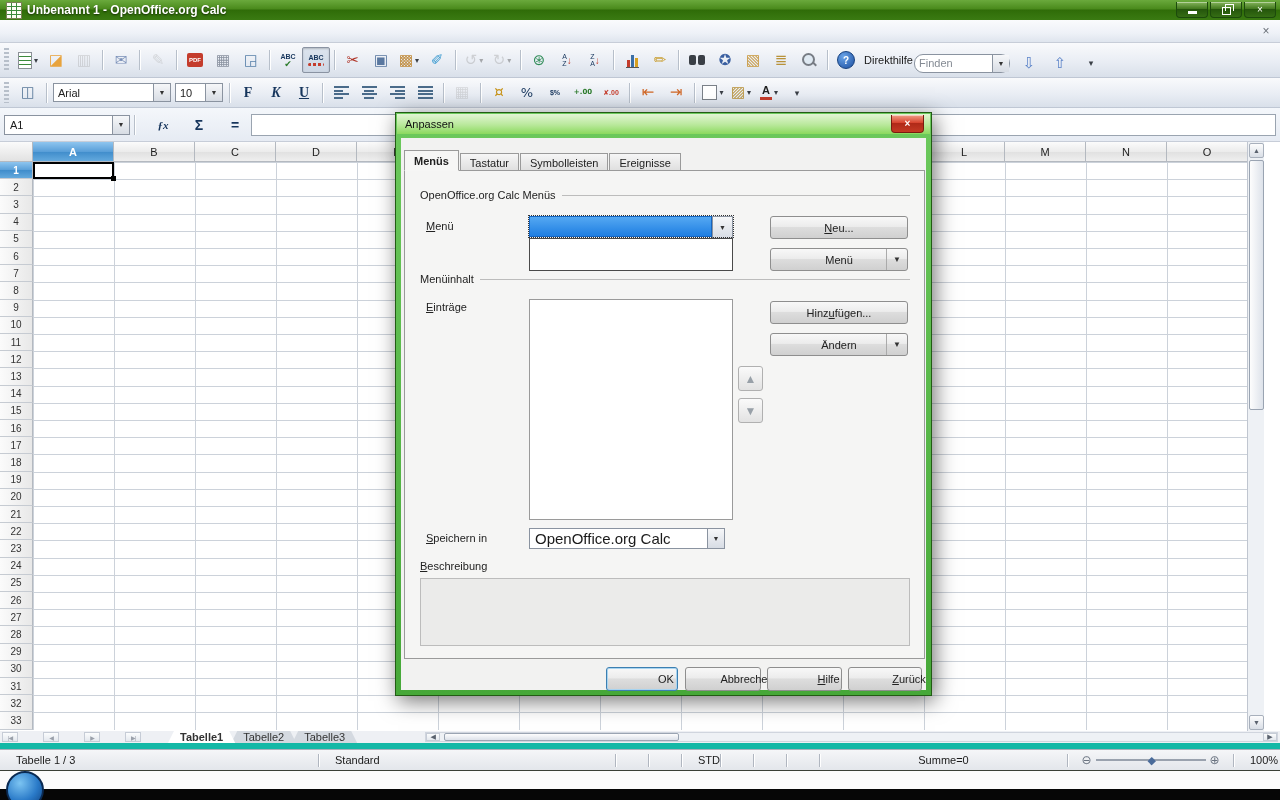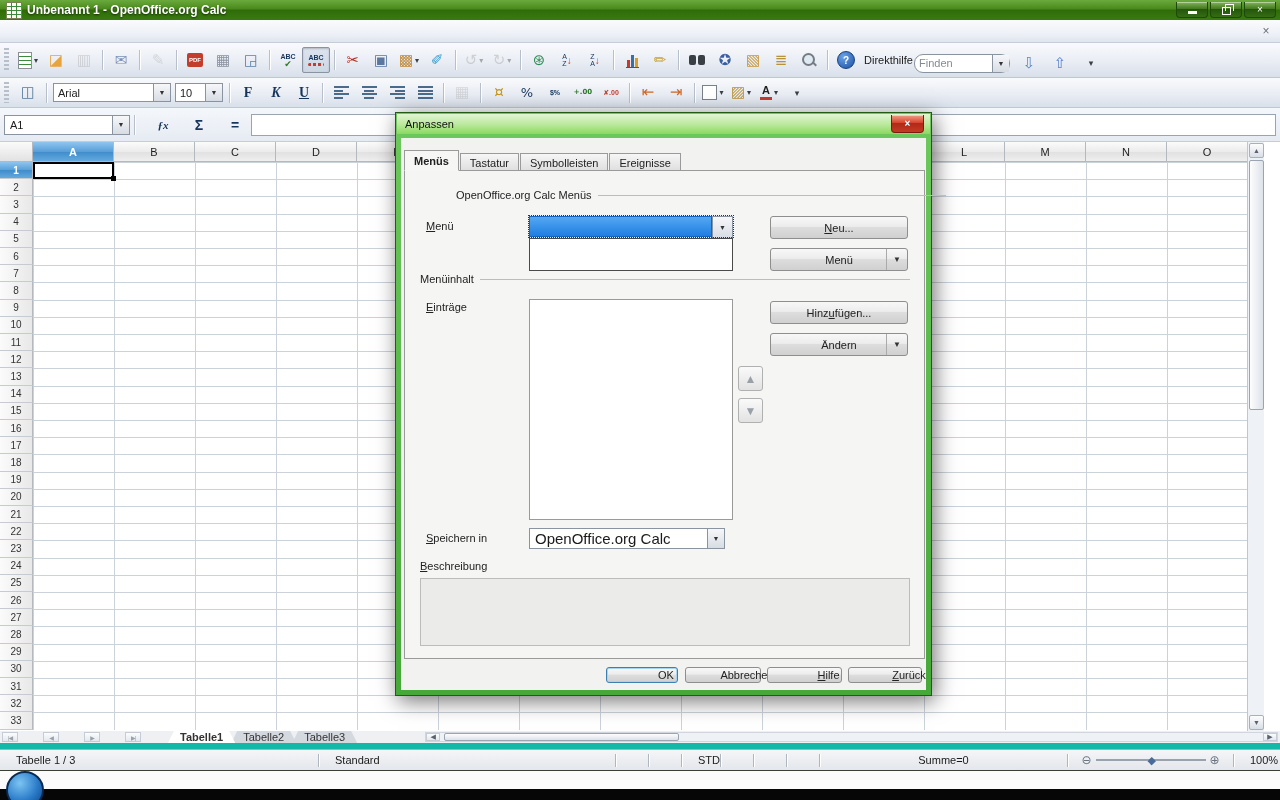--- a/index.html
+++ b/index.html
@@ -187,21 +187,21 @@
   .focuscombo .fld{flex:1;background:linear-gradient(180deg,#55a8f2,#1e7ee2);border:1px solid #1565c0;box-sizing:border-box;}
   .focuscombo .cbtn{width:19px;border:1px solid #8a93a0;}
   .openlist{position:absolute;background:#fff;border:1px solid #4a4a4a;box-sizing:border-box;}
   .dlist{position:absolute;background:#fff;border:1px solid #9a9a9a;box-sizing:border-box;}
   .dcombo{position:absolute;height:21px;background:#fff;border:1px solid #8a93a0;display:flex;align-items:center;box-sizing:border-box;}
   .dcombo b{flex:1;padding:0 5px;font-size:15px;}
   .updown{position:absolute;width:25px;height:25px;border:1px solid #b0b0b0;border-radius:3px;box-sizing:border-box;
     background:linear-gradient(180deg,#fafafa,#e2e2e2);display:flex;align-items:center;justify-content:center;
     color:#98a0a8;font-size:12px;}
   .descbox{position:absolute;background:#ebebea;border:1px solid #bcbcbc;box-sizing:border-box;}
-  #dlg-buttons .vbtn{position:absolute;height:16px;padding-left:48px;}
+  #dlg-buttons .vbtn{position:absolute;height:24px;padding-left:48px;}
 </style>
 </head>
 <body>
 
 <div id="screen">
 
   <div id="titlebar" class="abs">
     <span id="app-icon"></span>
     <span id="app-title">Unbenannt 1 - OpenOffice.org Calc</span>
     <span id="win-controls">
@@ -600,21 +600,21 @@
     </div>
     <span id="dlg-close">×</span>
     <div id="dlg-body">
       <div id="dlg-tabs">
           <span class="dtab active">Menüs</span>
           <span class="dtab">Tastatur</span>
           <span class="dtab">Symbolleisten</span>
           <span class="dtab">Ereignisse</span>
         </div>
       <div id="dlg-pane">
-        <span class="grp" style="left:15px;top:18px;width:490px;margin-left:36px;">
+        <span class="grp" style="left:15px;top:18px;width:490px;">
             <span>OpenOffice.org Calc Menüs</span>
           </span>
         <span class="dlabel" style="left:21px;top:49px;"><u>M</u>enü</span>
         <span class="focuscombo" style="left:124px;top:45px;width:204px;">
           <i class="fld"></i>
           <i class="cbtn">▼</i>
         </span>
         <span class="openlist" style="left:124px;top:67px;width:204px;height:33px;"></span>
         <span class="vbtn" style="left:365px;top:45px;width:138px;height:23px;"><u>N</u>eu...</span>
         <span class="vbtn" style="left:365px;top:77px;width:138px;height:23px;">

